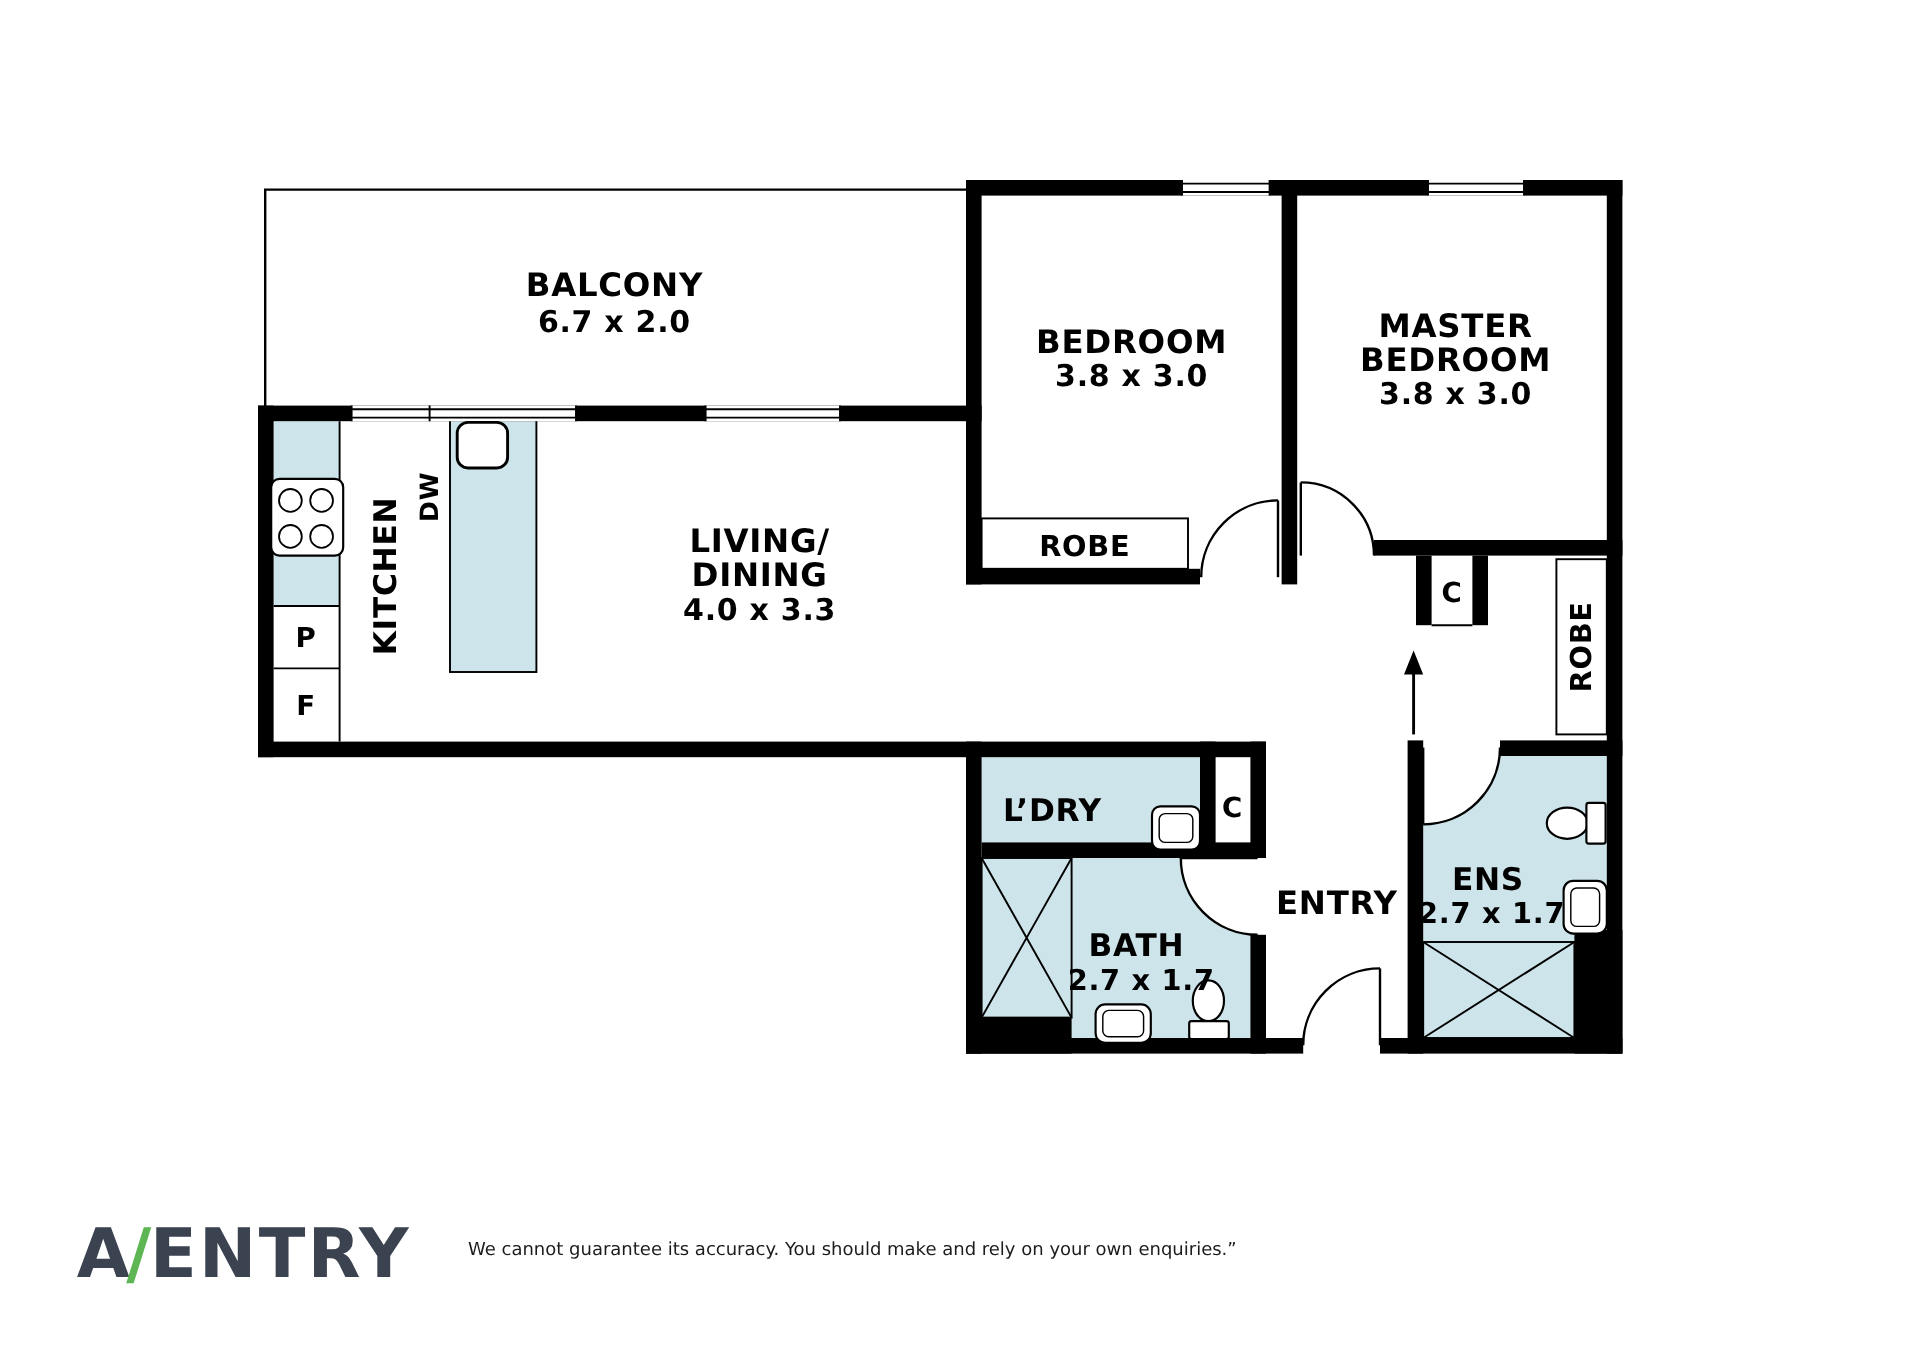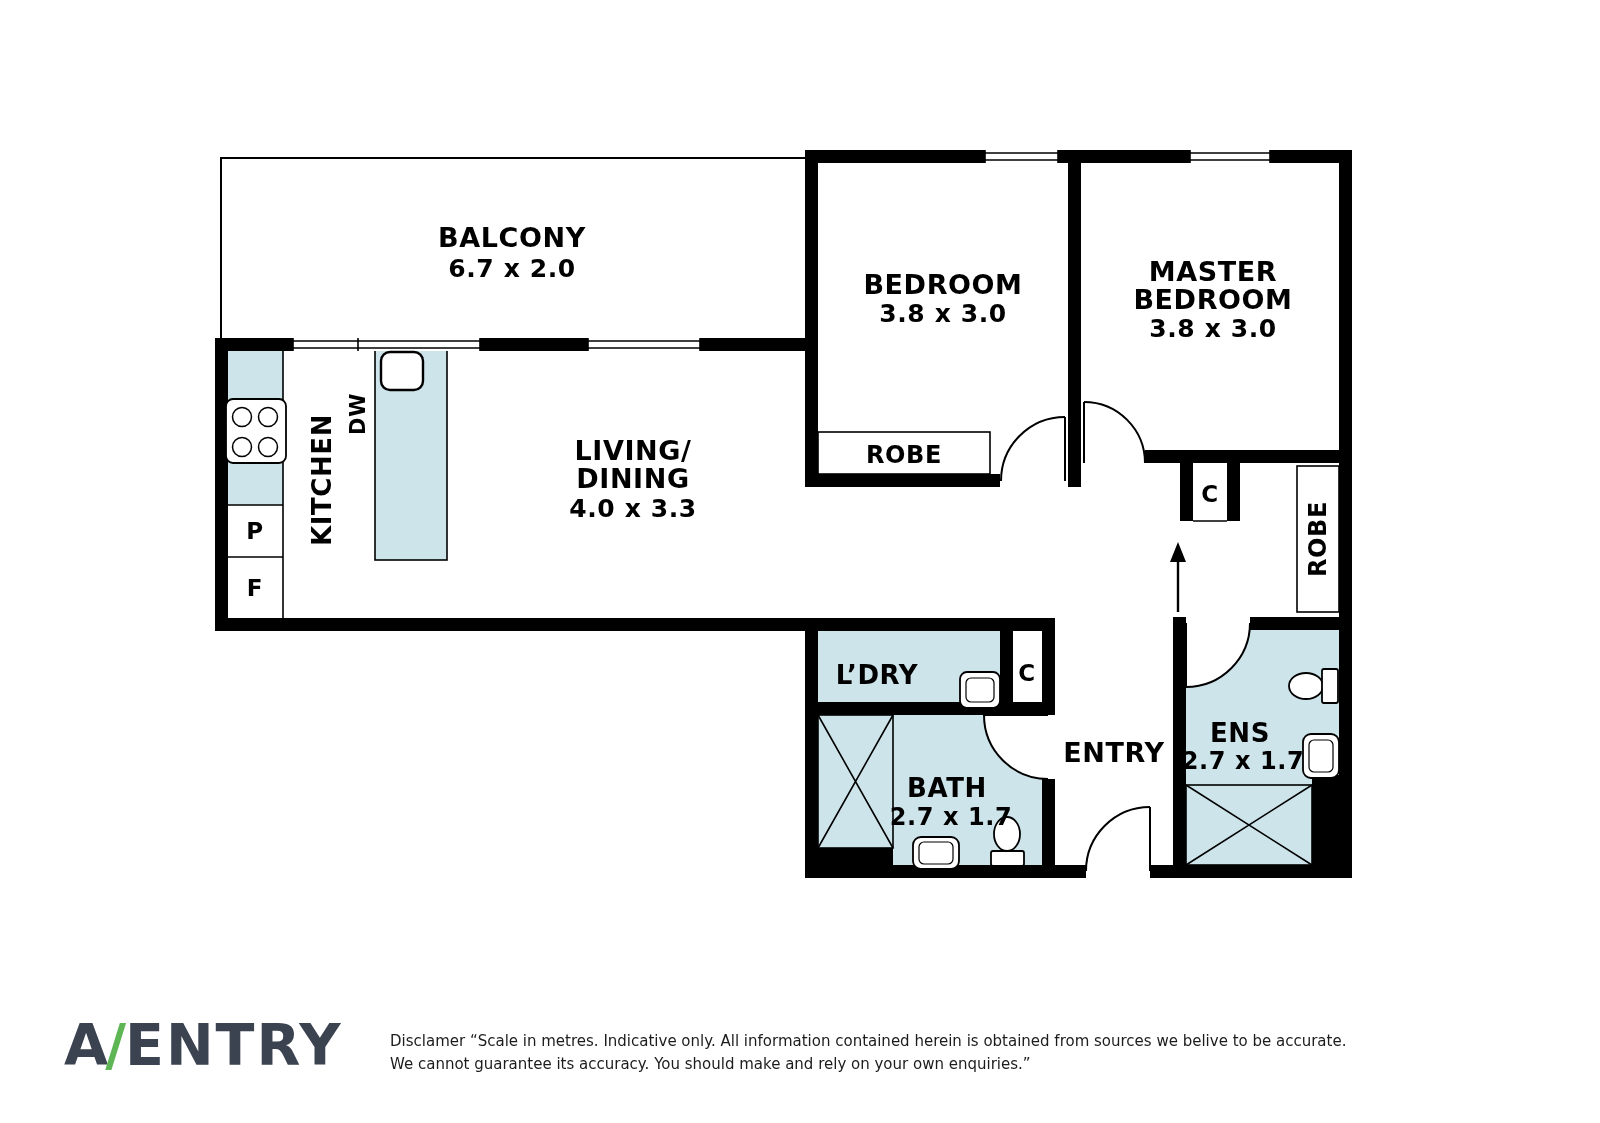--- a/index.html
+++ b/index.html
@@ -199,21 +199,20 @@
   </g>
 </svg>
 
 <div class="logo">
   <span>A</span>
   <span class="slash">/</span>
   <span>ENTRY</span>
 </div>
 
 <div class="disclaimer">
-  <div>Disclamer “Scale in metres. Indicative only. All information contained herein is obtained from sources we belive to be accurate.</div>
   <div>We cannot guarantee its accuracy. You should make and rely on your own enquiries.”</div>
 </div>
 
 <div class="north">
   <div class="n">N</div>
   <svg width="44" height="48" viewBox="0 0 44 48">
     <polygon points="26,2 40,46 26,36 12,46" fill="#111"></polygon>
   </svg>
 </div>
 

